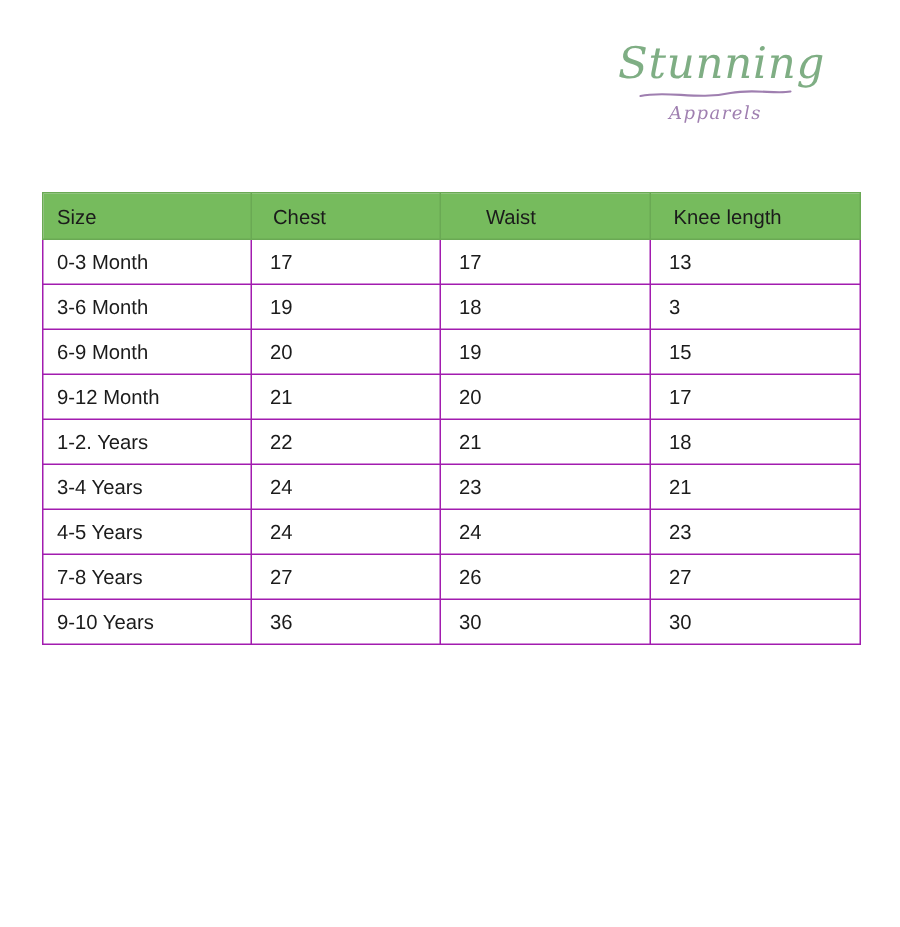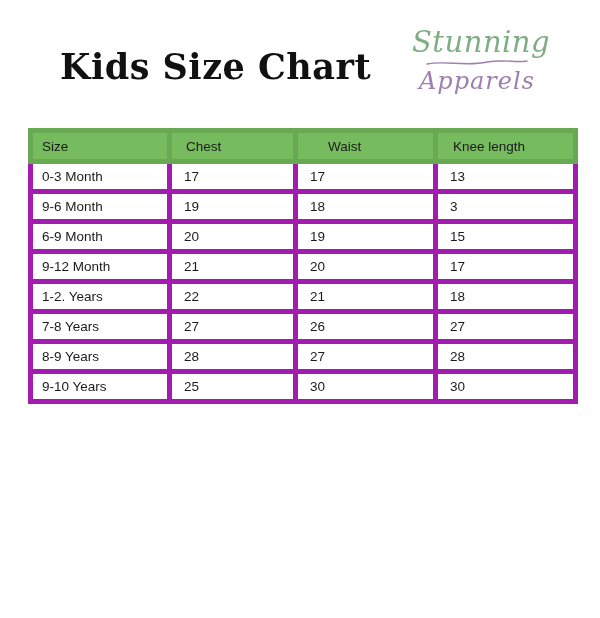--- a/index.html
+++ b/index.html
@@ -53,36 +53,36 @@
   .logo-swash {
     width: 104px;
     height: 8px;
     margin: 2px auto 0 auto;
     position: relative;
   }
   .logo-swash svg { display: block; }
   .logo-line2 {
     font-family: "DejaVu Serif", "Liberation Serif", serif;
     font-style: italic;
-    font-size: 24px;
+    font-size: 12px;
     color: #9f7fb0;
     letter-spacing: 1px;
     margin-top: 2px;
   }
   table.size-chart {
     position: absolute;
     left: 28px;
     top: 128px;
     width: 545px;
     border-collapse: collapse;
     table-layout: fixed;
   }
   table.size-chart th,
   table.size-chart td {
-    border: 5px solid #a21caf;
+    border: 1px solid #a21caf;
     height: 30px;
     padding: 0 0 0 9px;
     font-size: 13.5px;
     color: #1b1b1b;
     text-align: left;
     vertical-align: middle;
     font-weight: normal;
     box-sizing: border-box;
   }
   table.size-chart thead th {
@@ -100,21 +100,20 @@
   table.size-chart thead th.h2 { padding-left: 30px; }
   table.size-chart thead th.h3 { padding-left: 15px; }
   table.size-chart td.v { padding-left: 12px; }
 </style>
 </head>
 <body>
 
 <div class="page">
 
   <div class="header">
-    <div class="title">Kids Size Chart</div>
 
     <div class="logo">
       <div class="logo-line1">Stunning</div>
       <div class="logo-swash">
         <svg width="104" height="8" viewBox="0 0 104 8">
           <path d="M2 5 C 20 1, 40 8, 62 3 C 78 0, 92 4, 102 2" stroke="#9f7fb0" stroke-width="1.4" fill="none" stroke-linecap="round"></path>
         </svg>
       </div>
       <div class="logo-line2">Apparels</div>
     </div>
@@ -136,21 +135,21 @@
       </tr>
     </thead>
     <tbody>
       <tr>
         <td>0-3 Month</td>
         <td class="v">17</td>
         <td class="v">17</td>
         <td class="v">13</td>
       </tr>
       <tr>
-        <td>9-6 Month</td>
+        <td>3-6 Month</td>
         <td class="v">19</td>
         <td class="v">18</td>
         <td class="v">3</td>
       </tr>
       <tr>
         <td>6-9 Month</td>
         <td class="v">20</td>
         <td class="v">19</td>
         <td class="v">15</td>
       </tr>
@@ -160,33 +159,39 @@
         <td class="v">20</td>
         <td class="v">17</td>
       </tr>
       <tr>
         <td>1-2. Years</td>
         <td class="v">22</td>
         <td class="v">21</td>
         <td class="v">18</td>
       </tr>
       <tr>
+        <td>3-4 Years</td>
+        <td class="v">24</td>
+        <td class="v">23</td>
+        <td class="v">21</td>
+      </tr>
+      <tr>
+        <td>4-5 Years</td>
+        <td class="v">24</td>
+        <td class="v">24</td>
+        <td class="v">23</td>
+      </tr>
+      <tr>
         <td>7-8 Years</td>
         <td class="v">27</td>
         <td class="v">26</td>
         <td class="v">27</td>
       </tr>
       <tr>
-        <td>8-9 Years</td>
-        <td class="v">28</td>
-        <td class="v">27</td>
-        <td class="v">28</td>
-      </tr>
-      <tr>
         <td>9-10 Years</td>
-        <td class="v">25</td>
+        <td class="v">36</td>
         <td class="v">30</td>
         <td class="v">30</td>
       </tr>
     </tbody>
   </table>
 
 </div>
 
 </body></html>

